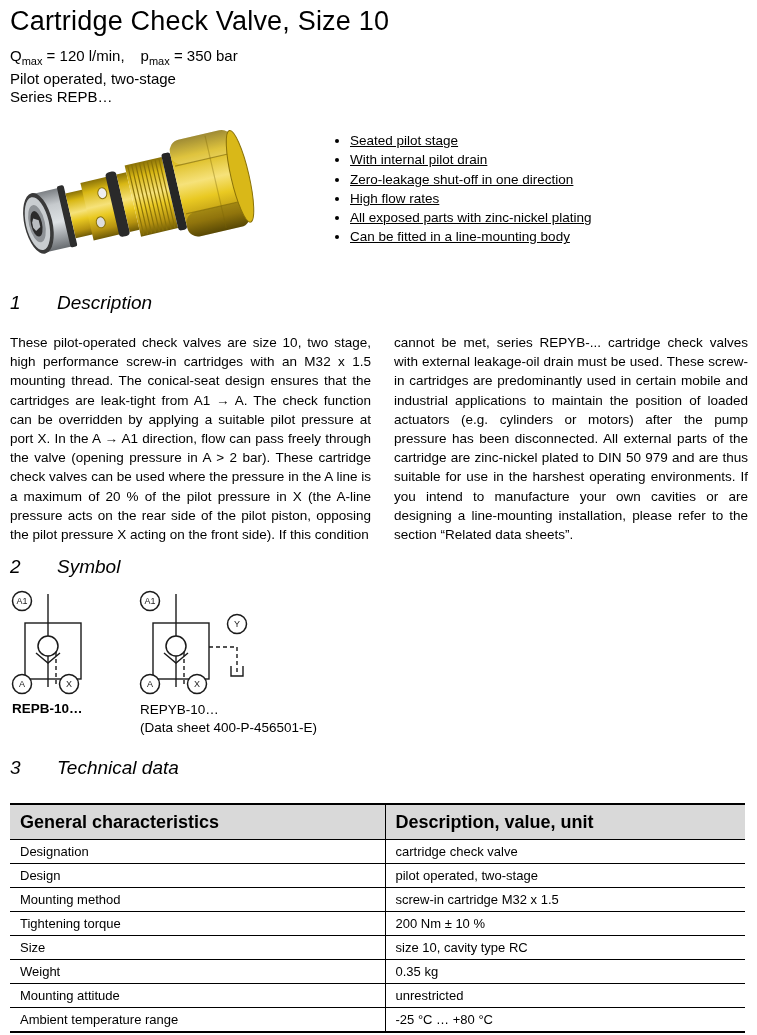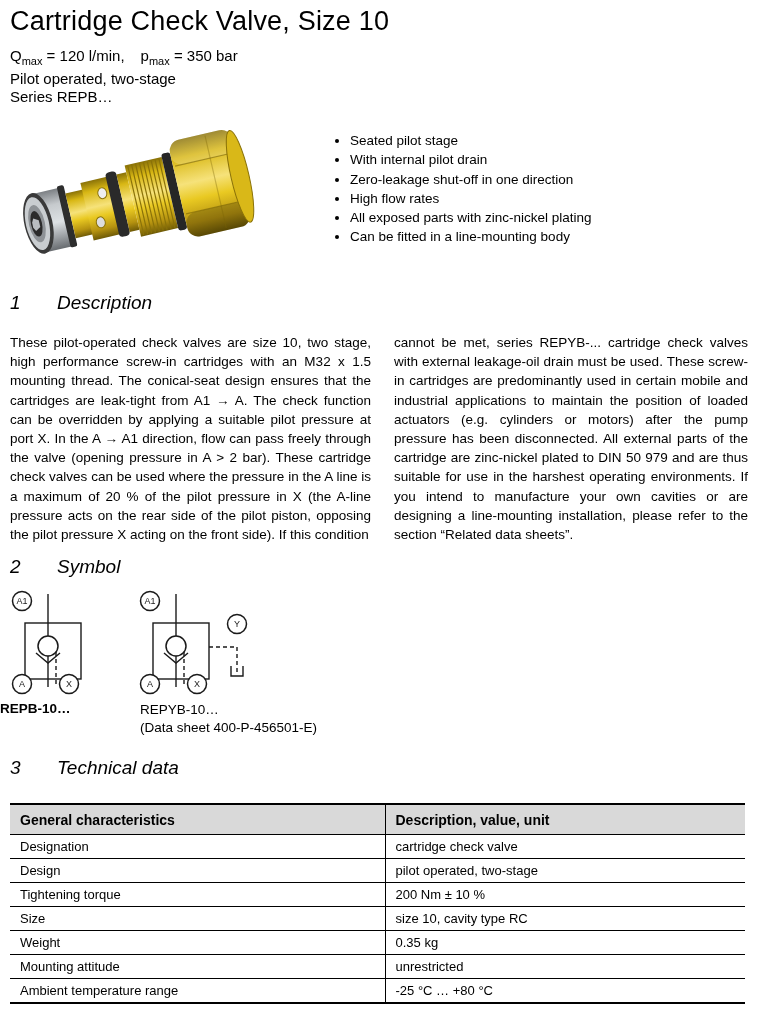--- a/index.html
+++ b/index.html
@@ -12,44 +12,44 @@
   }
   .abs { position:absolute; }
 
   #title { left:10px; top:6px; font-size:27px; letter-spacing:0.2px; }
   #subtitle { left:10px; top:47px; font-size:15px; line-height:18px; }
   #subtitle sub { font-size:11px; }
   .pgap { display:inline-block; width:16px; }
 
   #hero { left:6px; top:126px; width:252px; height:152px; }
 
-  #features { left:337px; top:131px; width:412px; }
+  #features { left:337px; top:131px; width:412px;text-decoration:underline; }
   #features ul { margin:0; padding-left:13px; }
   #features li { font-size:13.5px; line-height:19.3px; }
 
   .sec-heading { font-size:19px;font-style:italic; }
   .sec-num { display:inline-block; min-width:47px; }
 
   #sec1 { left:10px; top:292px; }
   .desc-col { font-size:13.5px; line-height:19.2px; text-align:justify; }
   #desc1 { left:10px; top:333px; width:361px; }
   #desc2 { left:394px; top:333px; width:354px; }
 
   #sec2 { left:10px; top:550px;margin-top:6px; }
   #sym1 { left:8px;   top:590px; }
   #sym2 { left:136px; top:590px; }
-  #cap1 { left:0;  top:701px; font-size:13.5px; font-weight:bold; }
+  #cap1 { left:12px;  top:701px; font-size:13.5px; font-weight:bold; }
   #cap2 { left:140px; top:701px; font-size:13.5px; line-height:17.5px; }
 
   #sec3 { left:10px; top:757px; }
 
   #techtable { left:10px; top:803px; width:735px; border-collapse:collapse;
                border-top:2px solid #000; border-bottom:2.5px solid #000; }
   #techtable th {
-    background:#d9d9d9; text-align:left; font-size:14px; font-weight:bold;
+    background:#d9d9d9; text-align:left; font-size:18px; font-weight:bold;
     padding:7px 10px 6px 10px; border-bottom:1px solid #000;
   }
   #techtable td {
     font-size:13px; padding:4px 10px; border-bottom:1px solid #000;
   }
   #techtable tr:last-child td { border-bottom:none; }
   #techtable .c1 { width:375px; border-right:1px solid #000; }
 
   .symline   { stroke:#1a1a1a; stroke-width:1.4; fill:none; }
   .symdash   { stroke:#1a1a1a; stroke-width:1.4; fill:none; stroke-dasharray:4 3; }
@@ -214,20 +214,24 @@
   <tbody>
     <tr>
       <td class="c1">Designation</td>
       <td>cartridge check valve</td>
     </tr>
     <tr>
       <td class="c1">Design</td>
       <td>pilot operated, two-stage</td>
     </tr>
     <tr>
+      <td class="c1">Mounting method</td>
+      <td>screw-in cartridge M32 x 1.5</td>
+    </tr>
+    <tr>
       <td class="c1">Tightening torque</td>
       <td>200 Nm ± 10 %</td>
     </tr>
     <tr>
       <td class="c1">Size</td>
       <td>size 10, cavity type RC</td>
     </tr>
     <tr>
       <td class="c1">Weight</td>
       <td>0.35 kg</td>

